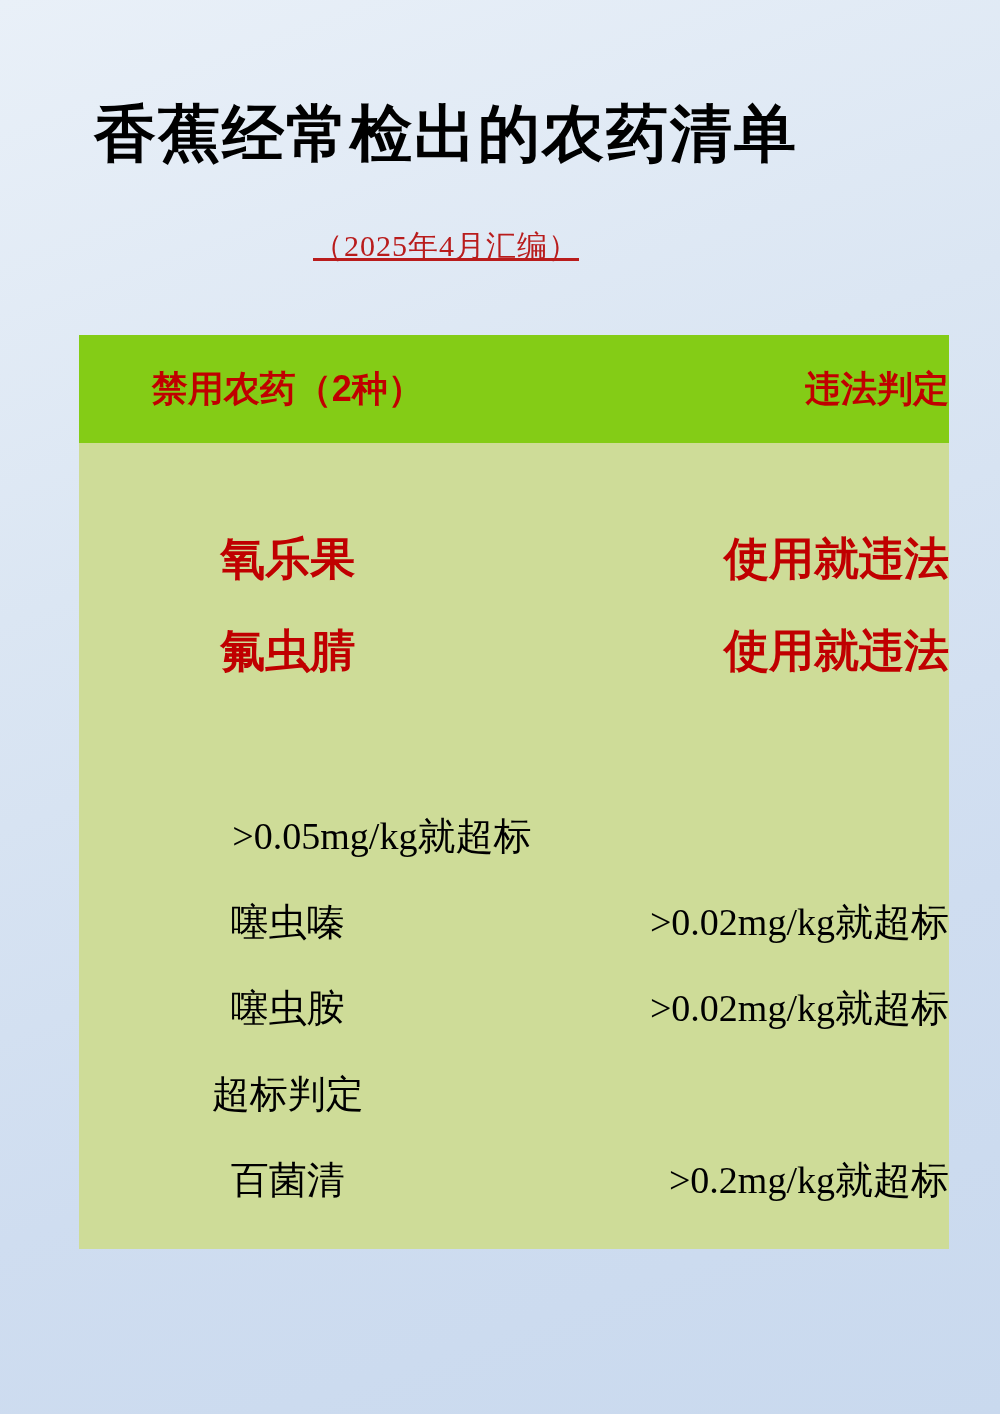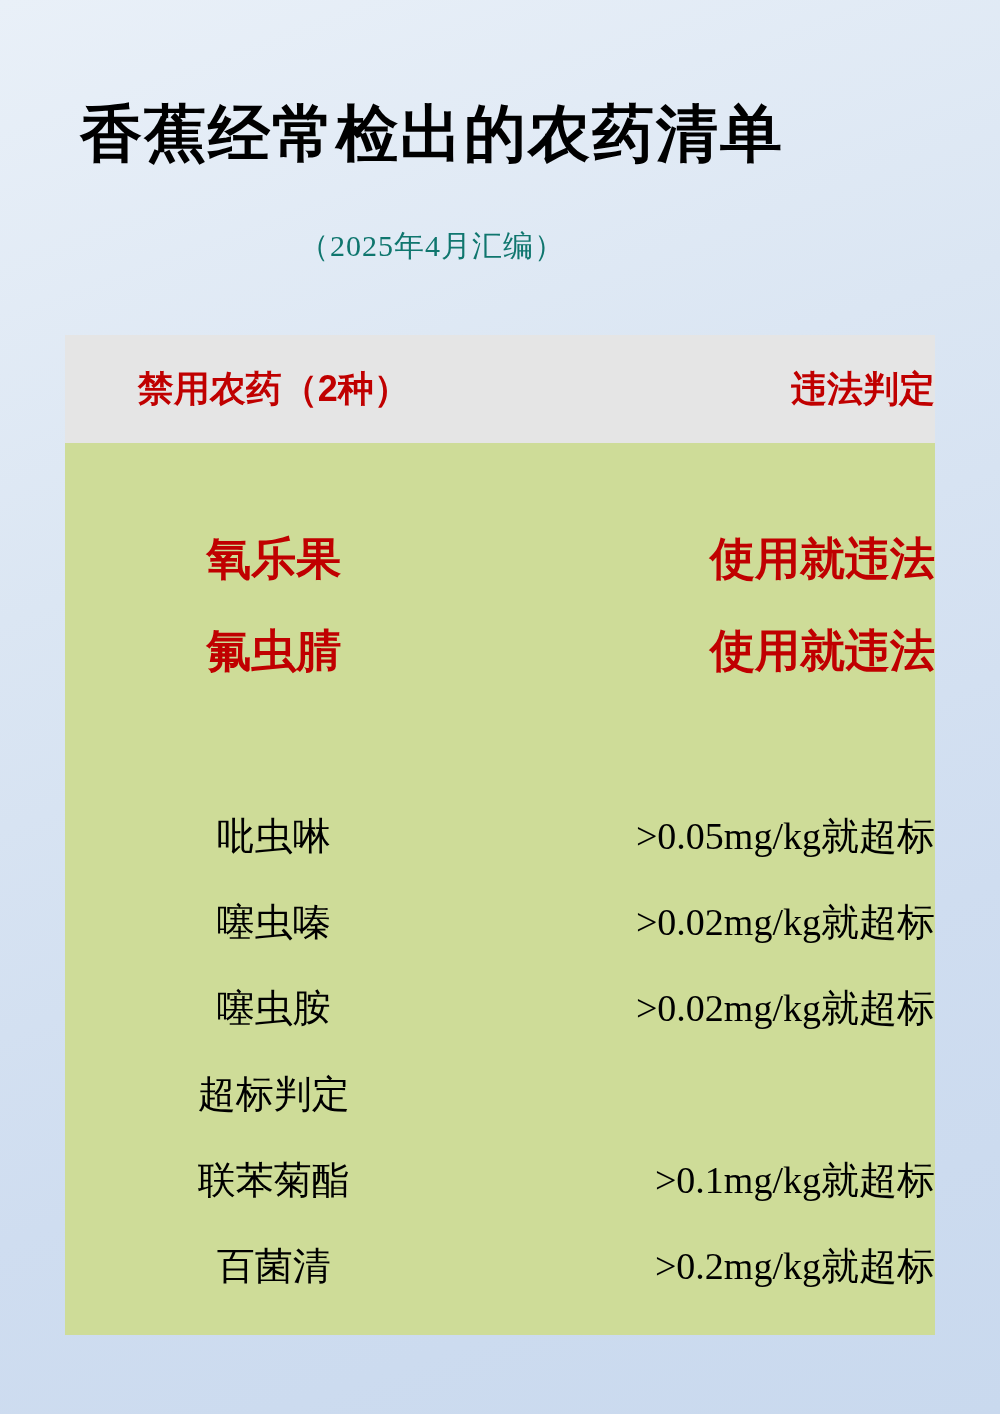--- a/index.html
+++ b/index.html
@@ -12,51 +12,53 @@
     font-family: "Liberation Serif", "DejaVu Serif", serif;
     background: linear-gradient(160deg, #e9f0f8 0%, #dbe6f3 35%, #cfddf0 70%, #c9d9ee 100%);
     overflow: hidden;
     position: relative;
   }
   .page {
     position: relative;
     width: 864px;
     height: 1414px;
     box-sizing: border-box;
+    margin-left: 14px;
   }
   .title {
     text-align: center;
     font-family: "Liberation Sans", "DejaVu Sans", sans-serif;
     font-weight: bold;
     font-size: 62px;
     letter-spacing: 2px;
     color: #000000;
     margin: 0;
     padding-top: 100px;
     line-height: 1.1;
   }
   .subtitle {
     text-align: center;
     font-family: "Liberation Serif", "DejaVu Serif", serif;
     font-size: 30px;
-    color: #0f766e;
+    color: #b91c1c;
     margin: 0;
     padding-top: 58px;
     letter-spacing: 1px;
+    text-decoration: underline;
   }
   .table-wrap {
     position: absolute;
     left: 65px;
     top: 335px;
     width: 870px;
   }
   .band {
     display: flex;
     align-items: center;
-    background: #e5e5e5;
+    background: #84cc16;
     box-sizing: border-box;
   }
   .band-banned {
     height: 108px;
   }
   .band-regular {
     height: 88px;
   }
   .band .cell-left,
   .band .cell-right {
@@ -142,38 +144,33 @@
       </div>
       <div class="row row-banned">
         <div class="cell-left">氟虫腈</div>
         <div class="cell-right">使用就违法</div>
       </div>
     </div>
 
 
     <div class="body-regular">
       <div class="row row-regular">
-        <div class="cell-left">吡虫啉</div>
         <div class="cell-right">&gt;0.05mg/kg就超标</div>
       </div>
       <div class="row row-regular">
         <div class="cell-left">噻虫嗪</div>
         <div class="cell-right">&gt;0.02mg/kg就超标</div>
       </div>
       <div class="row row-regular">
         <div class="cell-left">噻虫胺</div>
         <div class="cell-right">&gt;0.02mg/kg就超标</div>
       </div>
       <div class="row row-regular">
         <div class="cell-left">超标判定</div>
       </div>
       <div class="row row-regular">
-        <div class="cell-left">联苯菊酯</div>
-        <div class="cell-right">&gt;0.1mg/kg就超标</div>
-      </div>
-      <div class="row row-regular">
         <div class="cell-left">百菌清</div>
         <div class="cell-right">&gt;0.2mg/kg就超标</div>
       </div>
     </div>
 
   </div>
 </div>
 
 </body></html>

